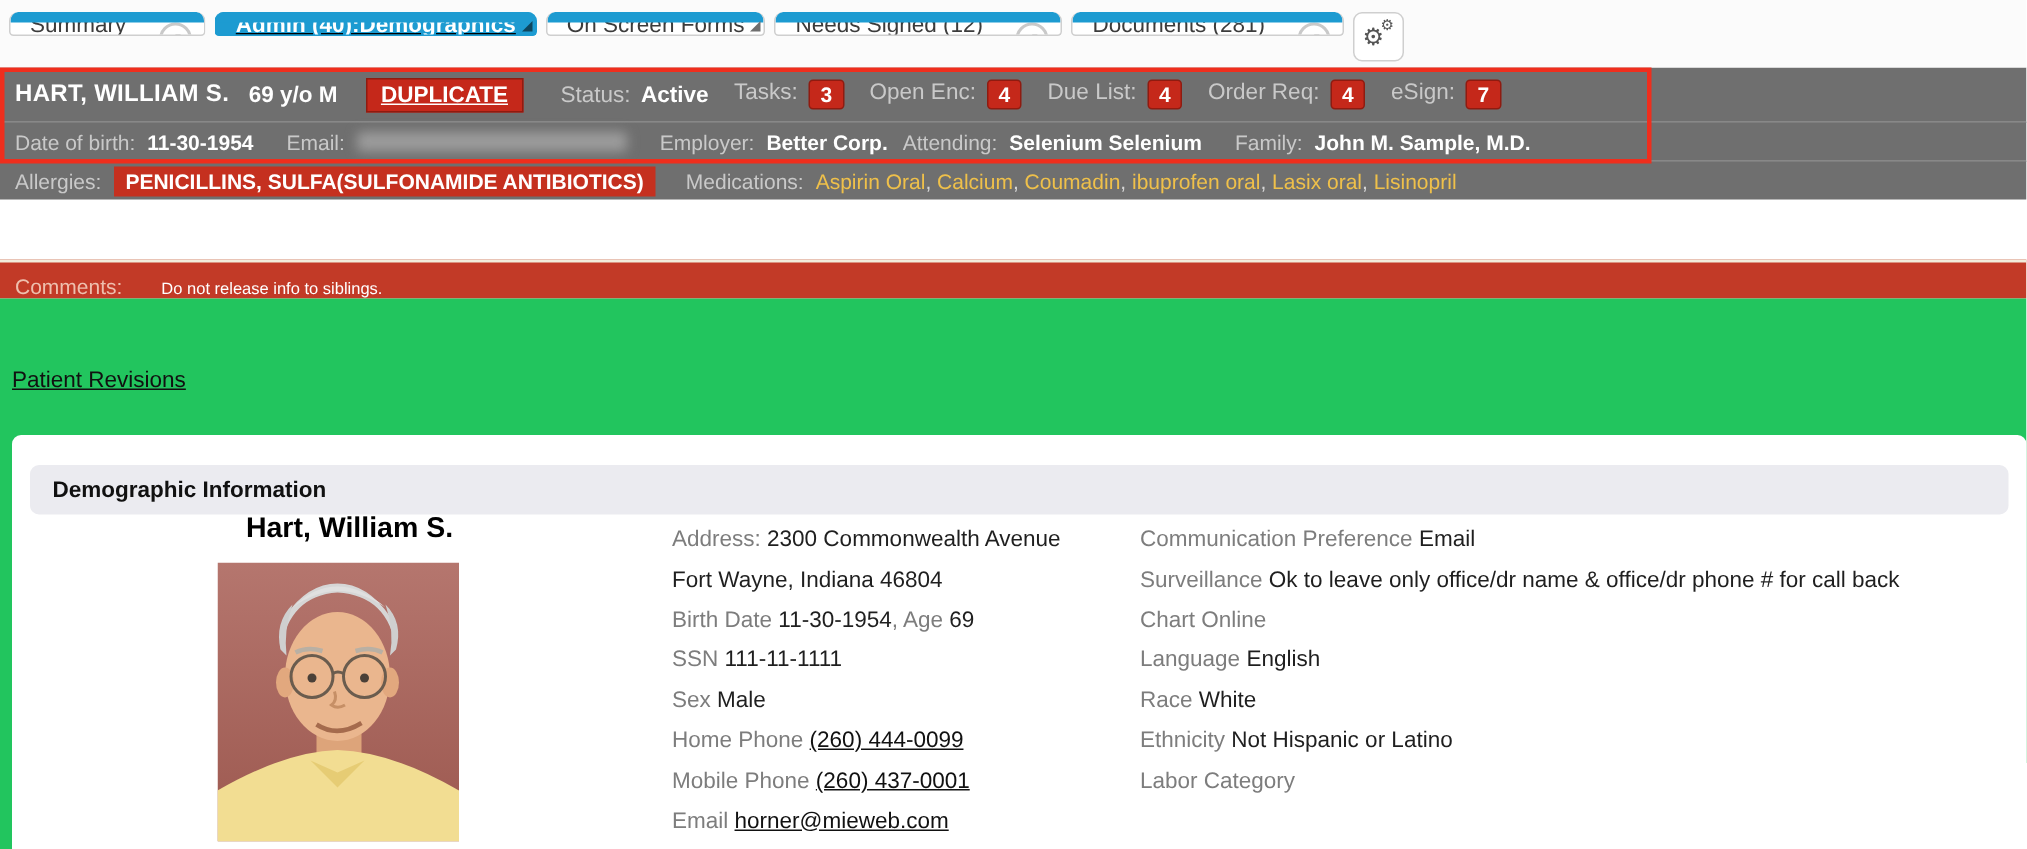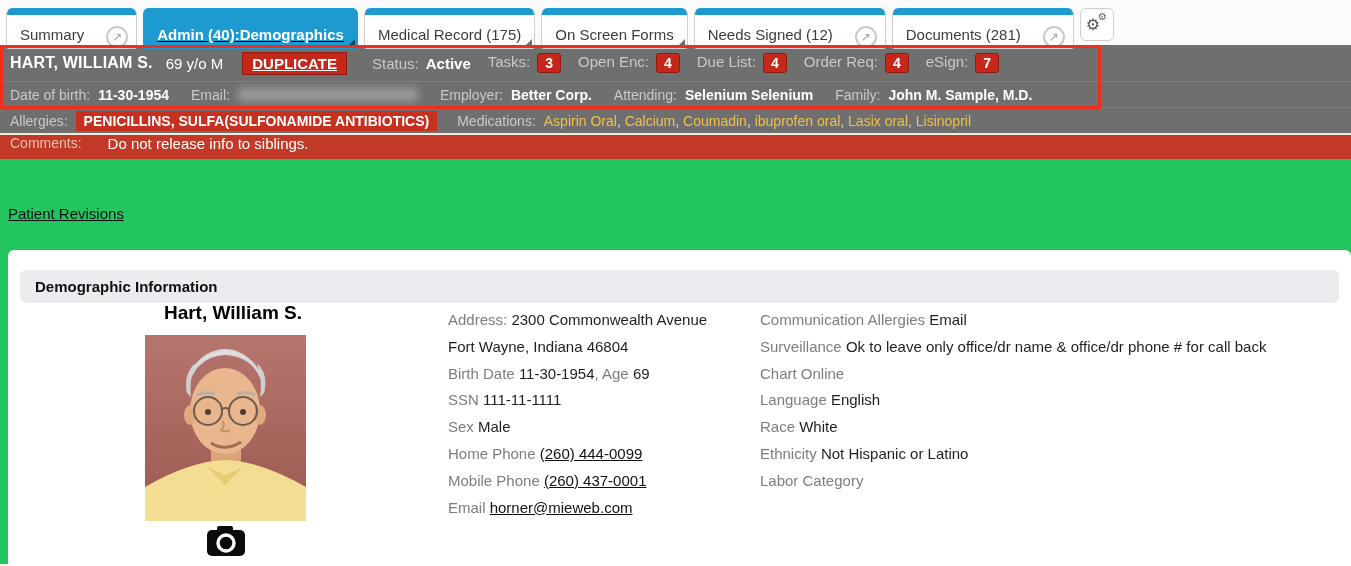--- a/index.html
+++ b/index.html
@@ -2,21 +2,21 @@
 <html><head>
 <meta charset="utf-8">
 <style>
   * { margin:0; padding:0; box-sizing:border-box; }
   html,body { width:1351px; height:566px; overflow:hidden;
     font-family:"Liberation Sans", sans-serif; background:#fff; }
 
   
   .tabbar { height:45px; background:#fbfbfb; display:flex; align-items:flex-start;
     padding:8px 0 0 6px; gap:6px; position:relative; z-index:2; }
-  .tab { position:relative; display:flex; align-items:flex-end; height:41px;
+  .tab { position:relative; display:flex; align-items:flex-start; height:16px;
     background:#fff; border:1px solid #cfcfcf; border-top:none;
     border-radius:6px 6px 3px 3px; cursor:pointer; overflow:hidden; flex:0 0 auto; }
   .tab::before { content:""; position:absolute; left:0; right:0; top:0; height:7px;
     background:#1d9bd1; border-radius:5px 5px 0 0; }
   .tab .tab-label { display:flex; align-items:flex-end; padding:0 13px 5px 13px;
     font-size:15px; color:#3c3c3c; white-space:nowrap; }
   .tab.active { background:#1d9bd1; border-color:#1d9bd1;text-decoration:underline; }
   .tab.active .tab-label { color:#fff; font-weight:bold; }
   .tab .fold { position:absolute; right:2px; bottom:2px; width:0; height:0;
     border-left:7px solid transparent; border-bottom:7px solid #6e6e6e; }
@@ -32,38 +32,38 @@
   .gear-btn .g2 { position:absolute; left:17px; top:2px; font-size:10px; color:#555; }
 
   
   .bar { background:#6f6f6f; color:#fff; display:flex; align-items:center;
     padding:0 10px; white-space:nowrap; }
   .row1 { height:36px; font-size:15px; gap:9px; }
   .row2, .row3 { height:26px; font-size:14px; gap:8px; border-top:1px solid #7e7e7e; }
   .blabel { color:#c9c9c9; font-weight:normal; }
   .bvalue { color:#fff; font-weight:bold; }
   .pt-name { font-size:16px; font-weight:bold; letter-spacing:.2px; }
-  .age { font-weight:normal; margin-left:4px; margin-right:10px; }
+  .age { font-weight:bold; margin-left:4px; margin-right:10px; }
   .count-badge { background:#c5281a; border:1px solid #8f1b10; color:#fff;
     font-weight:bold; font-size:14px; padding:1px 7px; border-radius:3px; cursor:pointer; }
   .dup-badge { background:#c5281a; border:1px solid #8f1b10; color:#fff; font-weight:bold;
     font-size:15px; text-decoration:underline; padding:2px 9px; margin-right:8px; cursor:pointer; }
   .grp { display:flex; gap:7px; margin-left:8px; }
   .redact { display:inline-block; width:180px; height:13px; background:#9c9c9c;
     border-radius:3px; filter:blur(4px); margin-right:14px; }
   .allergy-badge { background:#c5301f; color:#fff; font-weight:bold; font-size:14px;
     padding:2px 8px; margin-right:12px; cursor:pointer; }
   .med { color:#efc04a; cursor:pointer; }
   .med-comma { color:#d6d6d6; }
 
   
   .comments { height:26px; background:#c23a27; border-top:2px solid #f2ecda;
-    display:flex; align-items:flex-start; padding:0 10px; font-size:14px; white-space:nowrap; }
+    display:flex; align-items:flex-end; padding:0 10px; font-size:14px; white-space:nowrap;margin-top:40px; }
   .comments .clabel { color:#eebfae; margin-right:26px; }
-  .comments .cvalue { color:#fff; font-size:15px; }
+  .comments .cvalue { color:#fff; font-size:11px; }
 
   
   .annotation { position:absolute; left:0; top:45px; width:1101px; height:64px;
     border:3px solid #ef2e1d; pointer-events:none; z-index:6; }
 
   
   .content { position:relative; background:#22c55e; height:405px; }
   .pr-link { position:absolute; left:8px; top:46px; font-size:15px; color:#111;
     text-decoration:underline; cursor:pointer; }
   .card { position:absolute; left:8px; right:0; top:91px; height:322px;
@@ -97,24 +97,20 @@
       <span class="seg-sep"></span>
       <span class="popout-seg">
         <span class="popout-circle">↗</span>
       </span>
     </div>
     <div class="tab active">
       <span class="tab-label">Admin (40):Demographics</span>
       <span class="fold"></span>
     </div>
     <div class="tab">
-      <span class="tab-label">Medical Record (175)</span>
-      <span class="fold"></span>
-    </div>
-    <div class="tab">
       <span class="tab-label">On Screen Forms</span>
       <span class="fold"></span>
     </div>
     <div class="tab">
       <span class="tab-label">Needs Signed (12)</span>
       <span class="seg-sep"></span>
       <span class="popout-seg">
         <span class="popout-circle">↗</span>
       </span>
     </div>
@@ -161,21 +157,21 @@
   </span>
 </div>
 
 <div class="bar row2">
   <span class="blabel">Date of birth:</span>
   <span class="bvalue">11-30-1954</span>
   <span class="blabel" style="margin-left:14px">Email:</span>
   <span class="redact"></span>
   <span class="blabel">Employer:</span>
   <span class="bvalue">Better Corp.</span>
-  <span class="blabel" style="margin-left:14px">Attending:</span>
+  <span class="blabel" style="margin-left:2px">Attending:</span>
   <span class="bvalue">Selenium Selenium</span>
   <span class="blabel" style="margin-left:14px">Family:</span>
   <span class="bvalue">John M. Sample, M.D.</span>
 </div>
 
 <div class="bar row3">
   <span class="blabel">Allergies:</span>
   <span class="allergy-badge">PENICILLINS, SULFA(SULFONAMIDE ANTIBIOTICS)</span>
   <span class="blabel">Medications:</span>
   <span id="meds-list"><span class="med">Aspirin Oral</span><span class="med-comma">, </span><span class="med">Calcium</span><span class="med-comma">, </span><span class="med">Coumadin</span><span class="med-comma">, </span><span class="med">ibuprofen oral</span><span class="med-comma">, </span><span class="med">Lasix oral</span><span class="med-comma">, </span><span class="med">Lisinopril</span></span>
@@ -237,21 +233,21 @@
         <div><span class="f-label">Address:</span> <span class="f-value">2300 Commonwealth Avenue</span></div>
         <div><span class="f-value">Fort Wayne, Indiana 46804</span></div>
         <div><span class="f-label">Birth Date</span> <span class="f-value">11-30-1954</span><span class="f-label">, Age</span> <span class="f-value">69</span></div>
         <div><span class="f-label">SSN</span> <span class="f-value">111-11-1111</span></div>
         <div><span class="f-label">Sex</span> <span class="f-value">Male</span></div>
         <div><span class="f-label">Home Phone</span> <a class="f-link">(260) 444-0099</a></div>
         <div><span class="f-label">Mobile Phone</span> <a class="f-link">(260) 437-0001</a></div>
         <div><span class="f-label">Email</span> <a class="f-link">horner@mieweb.com</a></div>
       </div>
     <div class="fields col-right" id="col-right">
-        <div><span class="f-label">Communication Allergies</span> <span class="f-value">Email</span></div>
+        <div><span class="f-label">Communication Preference</span> <span class="f-value">Email</span></div>
         <div><span class="f-label">Surveillance</span> <span class="f-value">Ok to leave only office/dr name &amp; office/dr phone # for call back</span></div>
         <div><span class="f-label">Chart Online</span></div>
         <div><span class="f-label">Language</span> <span class="f-value">English</span></div>
         <div><span class="f-label">Race</span> <span class="f-value">White</span></div>
         <div><span class="f-label">Ethnicity</span> <span class="f-value">Not Hispanic or Latino</span></div>
         <div><span class="f-label">Labor Category</span></div>
       </div>
   </div>
 </div>
 

